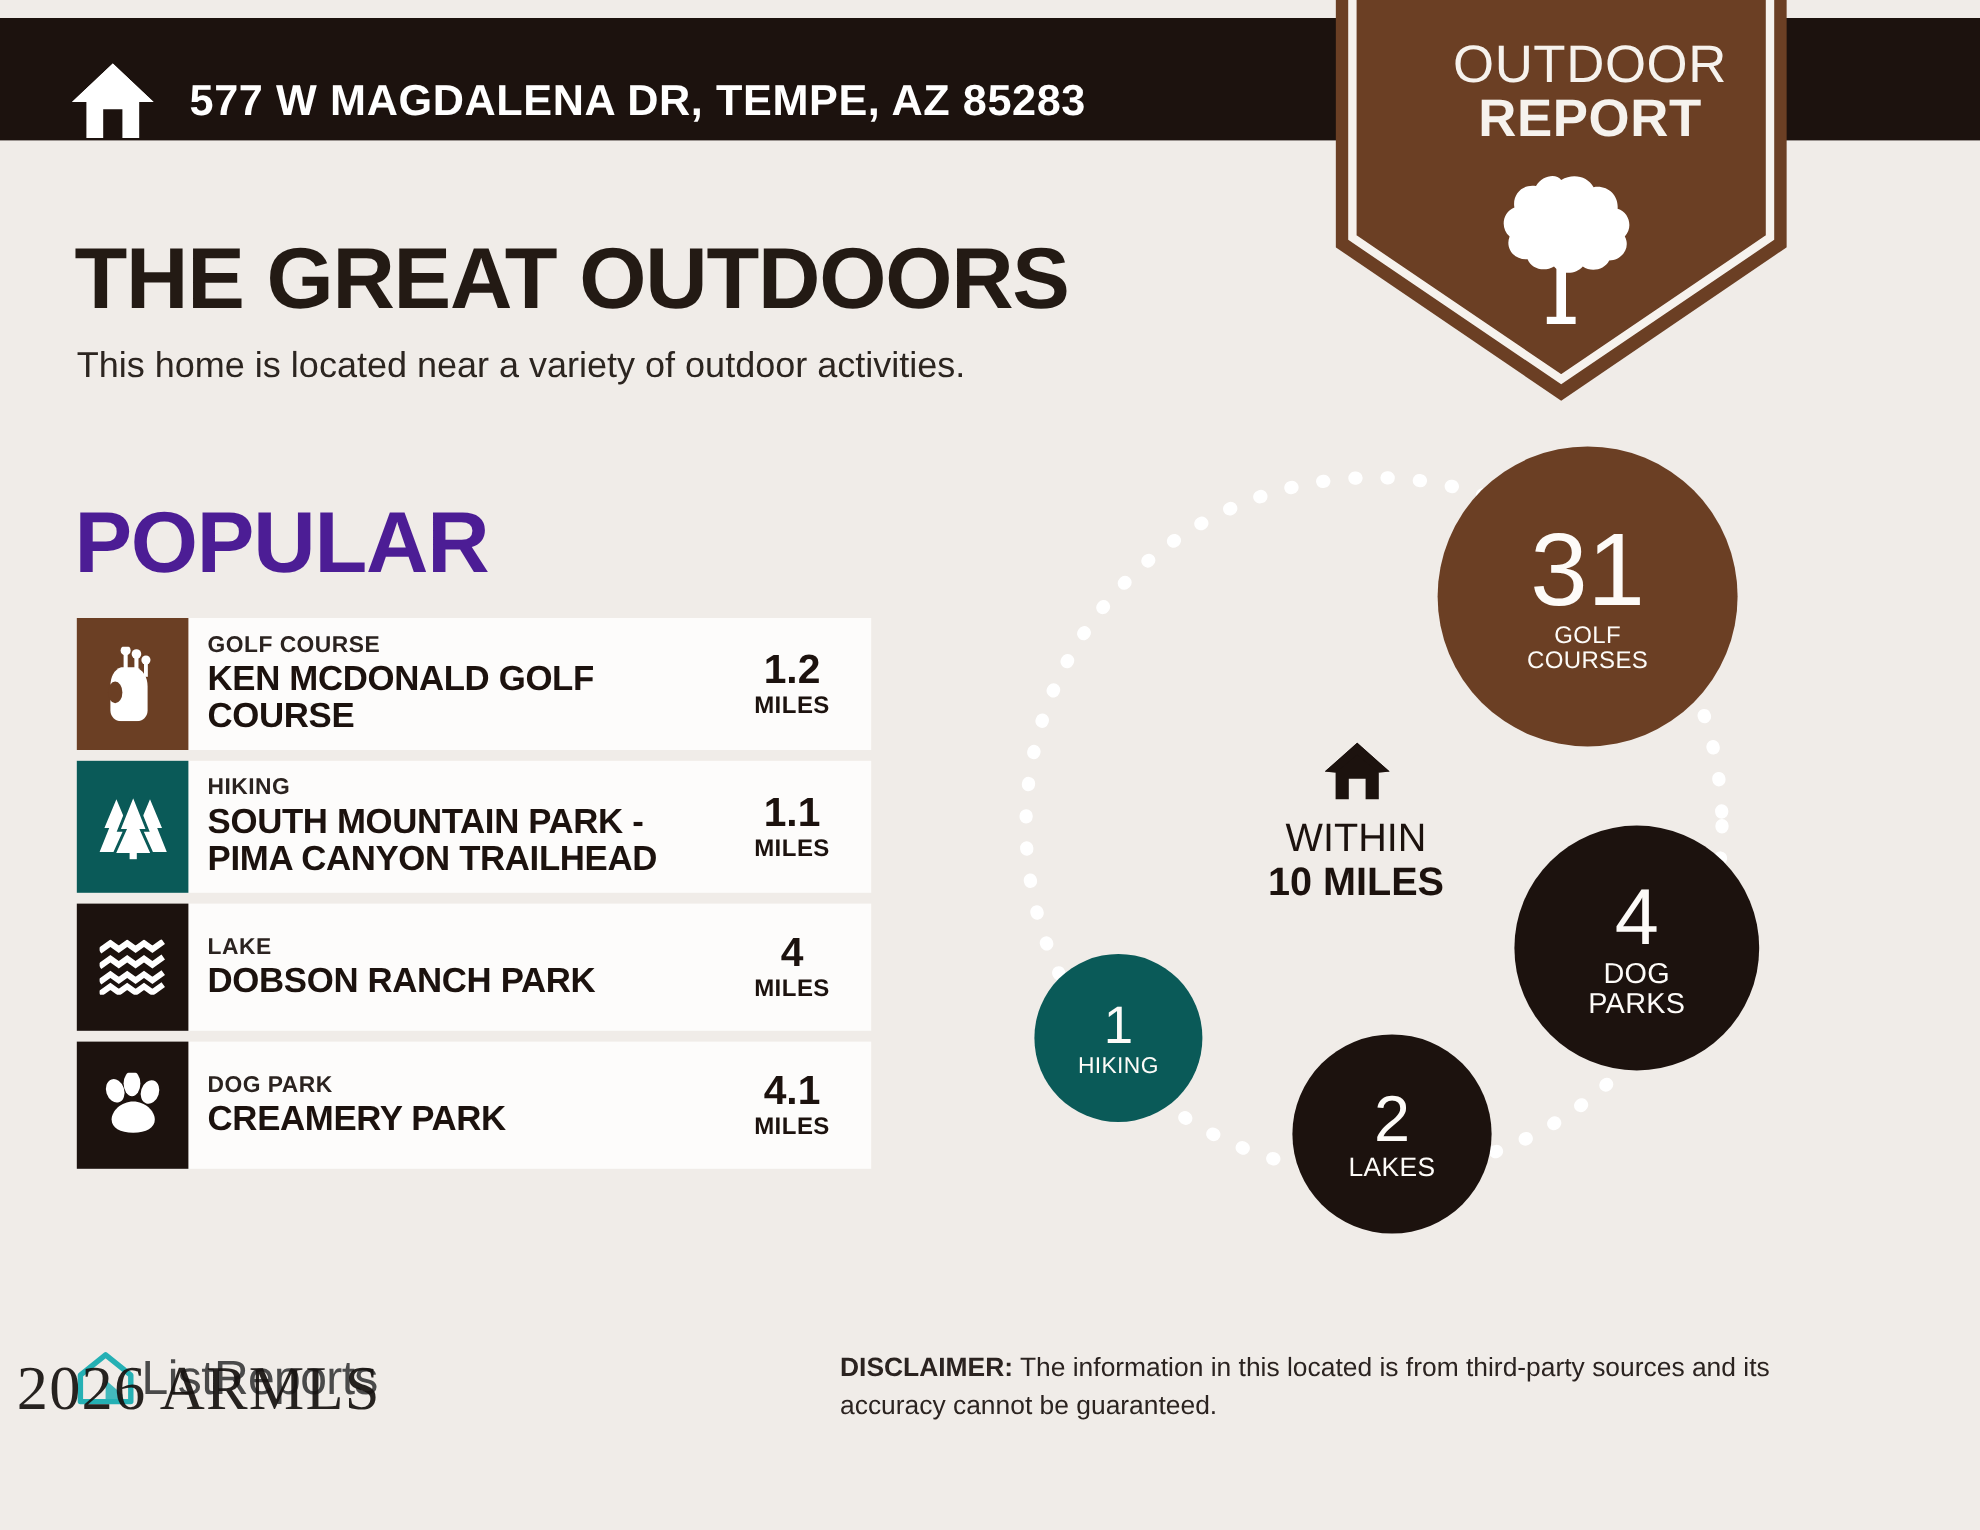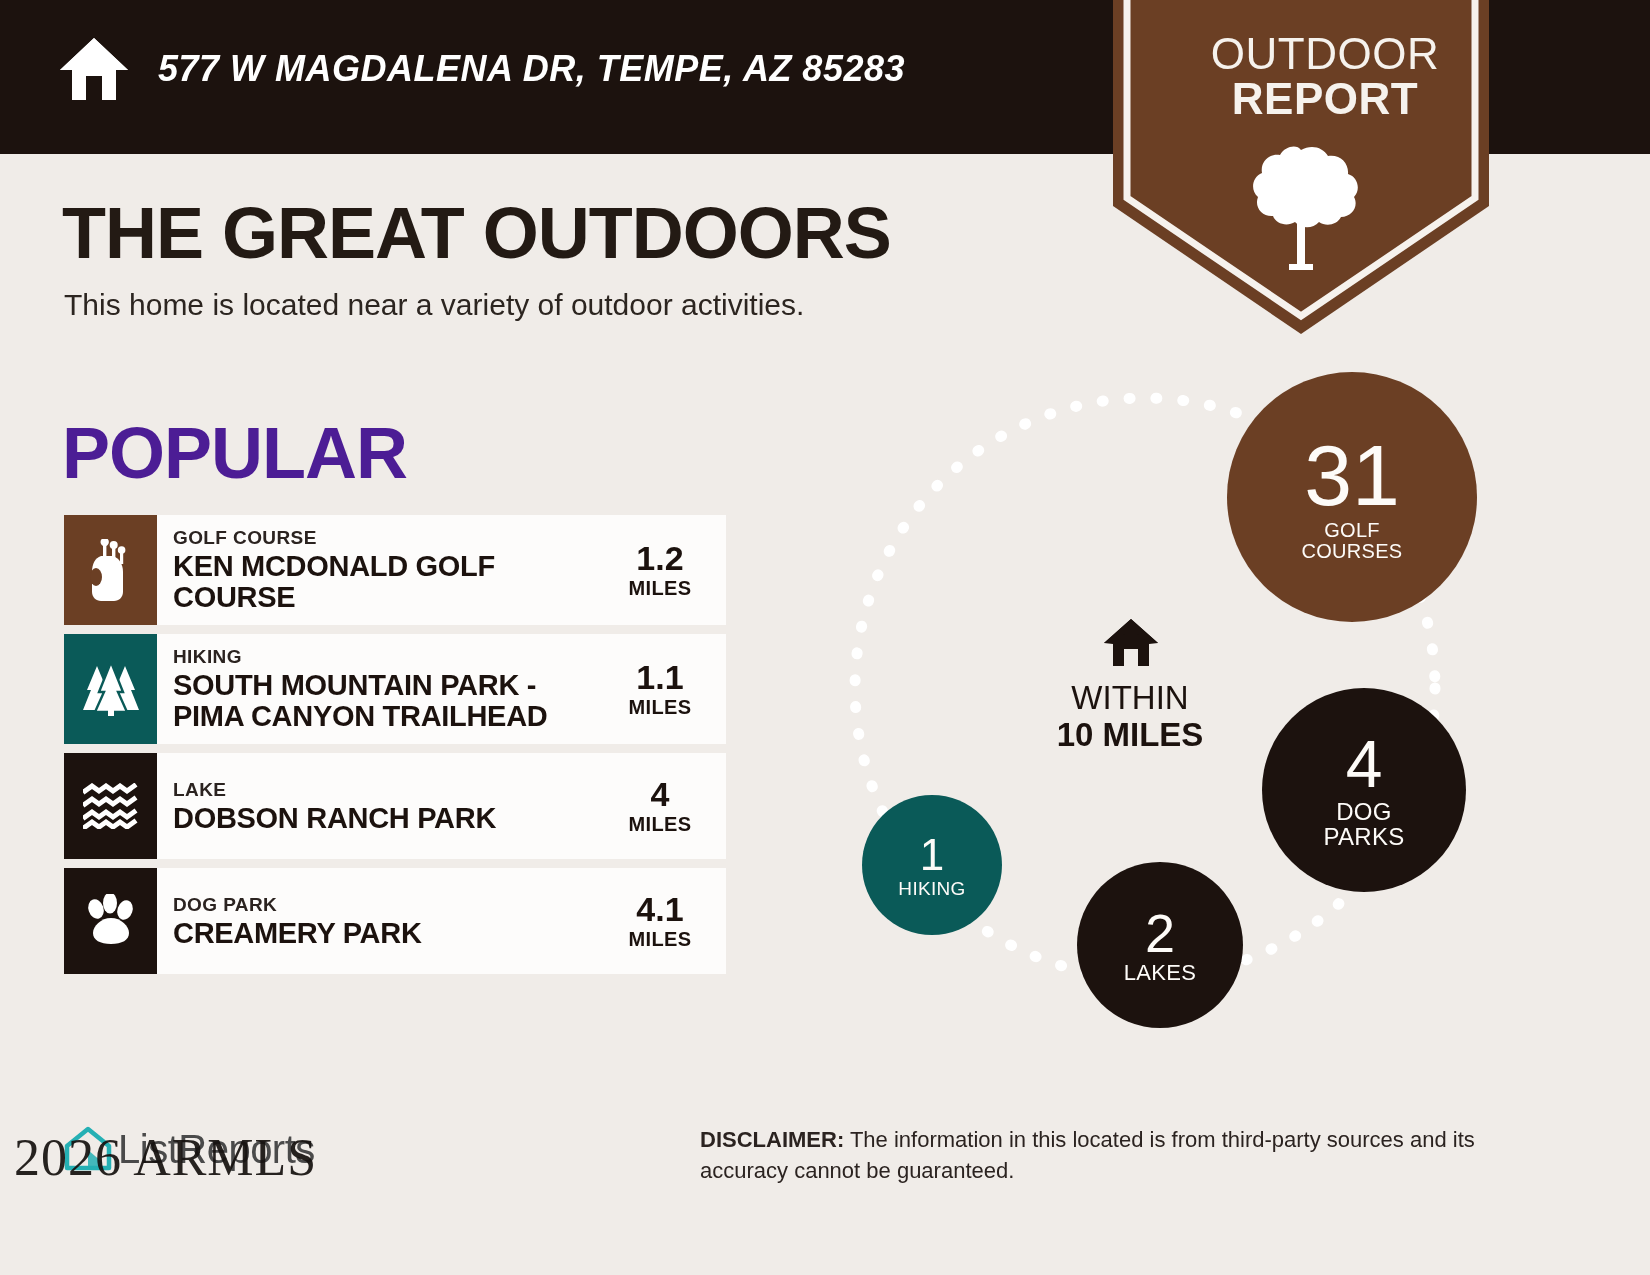--- a/index.html
+++ b/index.html
@@ -6,23 +6,22 @@
   body{
     width:1650px;height:1275px;
     background:#f0ece8;
     font-family:"Liberation Sans","DejaVu Sans",sans-serif;
     overflow:hidden;position:relative;
   }
   .page{position:relative;width:1650px;height:1275px;overflow:hidden;}
 
   
   .topbar{
-    position:absolute;left:0;top:0;width:1650px;height:154px;
+    position:absolute;left:0;top:15px;width:1650px;height:102px;
     background:#1c120e;
-    font-style:italic;
   }
   .home-glyph{position:absolute;left:58px;top:36px;width:72px;height:66px;}
   .addr{
     position:absolute;left:158px;top:48px;
     font-size:36px;font-weight:bold;color:#ffffff;letter-spacing:.5px;
     white-space:nowrap;
   }
 
   
   .badge{position:absolute;left:1113px;top:-4px;width:376px;height:342px;}
@@ -82,21 +81,21 @@
   .distu{font-size:20px;font-weight:bold;color:#1c120e;letter-spacing:.4px;margin-top:2px;}
 
   .bubble{
     position:absolute;border-radius:50%;
     display:flex;flex-direction:column;align-items:center;justify-content:center;
     color:#fdfbf8;text-align:center;line-height:1.0;
   }
   .bub-num{font-weight:normal;display:block;}
   .bub-lab{font-weight:normal;display:block;}
 
-  .b-golf{left:1227px;top:372px;width:250px;height:250px;background:#6b3f24;}
+  .b-golf{left:1198px;top:372px;width:250px;height:250px;background:#6b3f24;}
   .b-golf .bub-num{font-size:86px;margin-bottom:2px;}
   .b-golf .bub-lab{font-size:20px;line-height:1.05;letter-spacing:.3px;}
 
   .b-dog{left:1262px;top:688px;width:204px;height:204px;background:#1c120e;}
   .b-dog .bub-num{font-size:66px;margin-bottom:2px;}
   .b-dog .bub-lab{font-size:24px;line-height:1.06;letter-spacing:.3px;}
 
   .b-lakes{left:1077px;top:862px;width:166px;height:166px;background:#1c120e;}
   .b-lakes .bub-num{font-size:54px;margin-bottom:2px;}
   .b-lakes .bub-lab{font-size:22px;letter-spacing:.3px;}

